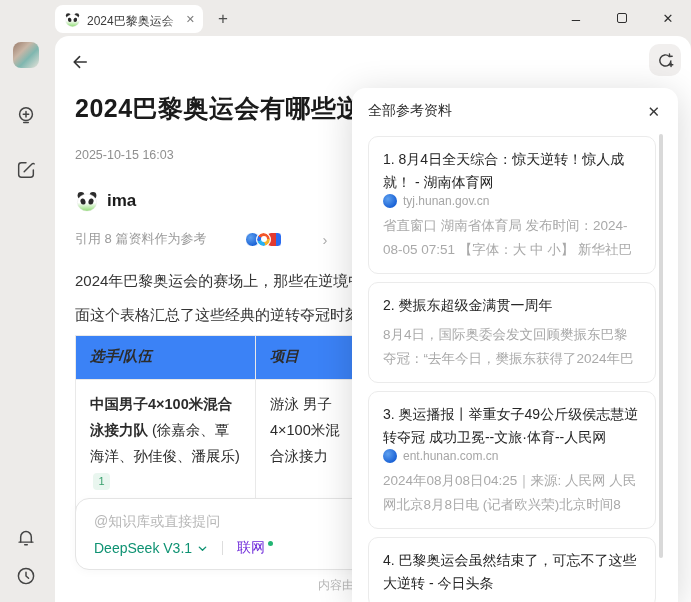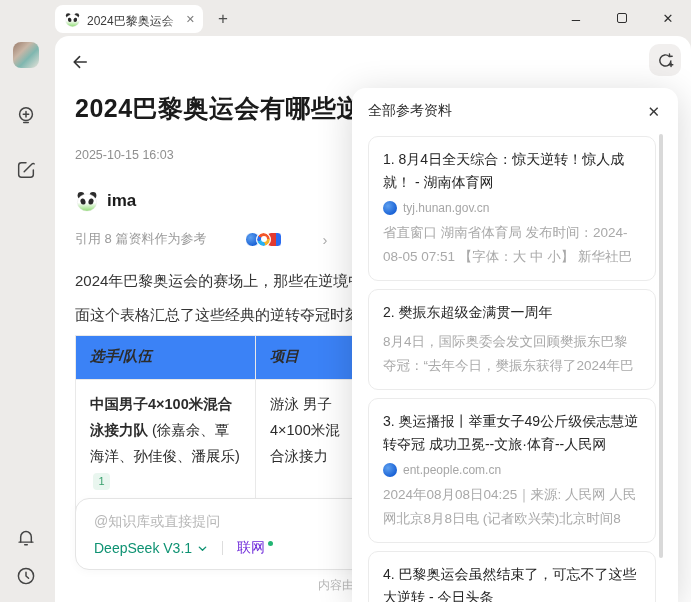--- a/index.html
+++ b/index.html
@@ -81,21 +81,21 @@
 
   
   .panel { position:absolute; left:352px; top:88px; width:326px; height:514px; background:#fff; z-index:10;
            border-radius:14px 14px 0 0; box-shadow:0 6px 36px rgba(0,0,0,.16); padding:14px 16px 0 16px; overflow:hidden; }
   .panel-head { display:flex; align-items:flex-start; justify-content:space-between; height:24px; }
   .panel-title { font-size:14px; color:#2e2e2e; }
   .panel-close { font-size:15px; color:#3a3a3a; cursor:pointer; line-height:1; padding:2px; }
   .cards { margin-top:10px; }
   .card { border:1px solid #ebebeb; border-radius:10px; padding:11px 14px 12px 14px; margin-bottom:8px; width:288px; cursor:pointer; }
   .card-title { font-size:14px; color:#262626; line-height:23px; max-height:46px; overflow:hidden; }
-  .card-src { display:flex; align-items:center; gap:6px; margin-top:7px; }
+  .card-src { display:flex; align-items:center; gap:6px; margin-top:0; }
   .card-src .fav { border:none; width:14px; height:14px; }
   .card-src-name { font-size:12px; color:#a6a6a6; }
   .card-desc { margin-top:6px; font-size:13.5px; color:#a9a9a9; line-height:23.5px; max-height:47px; overflow:hidden; }
   .panel-scrollbar { position:absolute; right:15px; top:46px; width:4px; height:424px; border-radius:2px; background:#d9d9d9; }
 
   svg .stroke { fill:none; stroke:#444; stroke-width:1.6; stroke-linecap:round; stroke-linejoin:round; }
 </style>
 </head>
 <body>
 
@@ -283,21 +283,21 @@
       <div class="card-desc">省直窗口 湖南省体育局 发布时间：2024-08-05 07:51 【字体：大 中 小】 新华社巴黎...</div>
     </div>
     <div class="card">
       <div class="card-title">2. 樊振东超级金满贯一周年</div>
       <div class="card-desc">8月4日，国际奥委会发文回顾樊振东巴黎夺冠：“去年今日，樊振东获得了2024年巴黎...</div>
     </div>
     <div class="card">
       <div class="card-title">3. 奥运播报丨举重女子49公斤级侯志慧逆转夺冠 成功卫冕--文旅·体育--人民网</div>
       <div class="card-src">
         <span class="fav fav-blue"></span>
-        <span class="card-src-name">ent.people.com.cn</span>
+        <span class="card-src-name">ent.hunan.com.cn</span>
       </div>
       <div class="card-desc">2024年08月08日04:25｜来源: 人民网 人民网北京8月8日电 (记者欧兴荣)北京时间8月...</div>
     </div>
     <div class="card">
       <div class="card-title">4. 巴黎奥运会虽然结束了，可忘不了这些大逆转 - 今日头条</div>
     </div>
   </div>
   <div class="panel-scrollbar"></div>
 </div>
 

